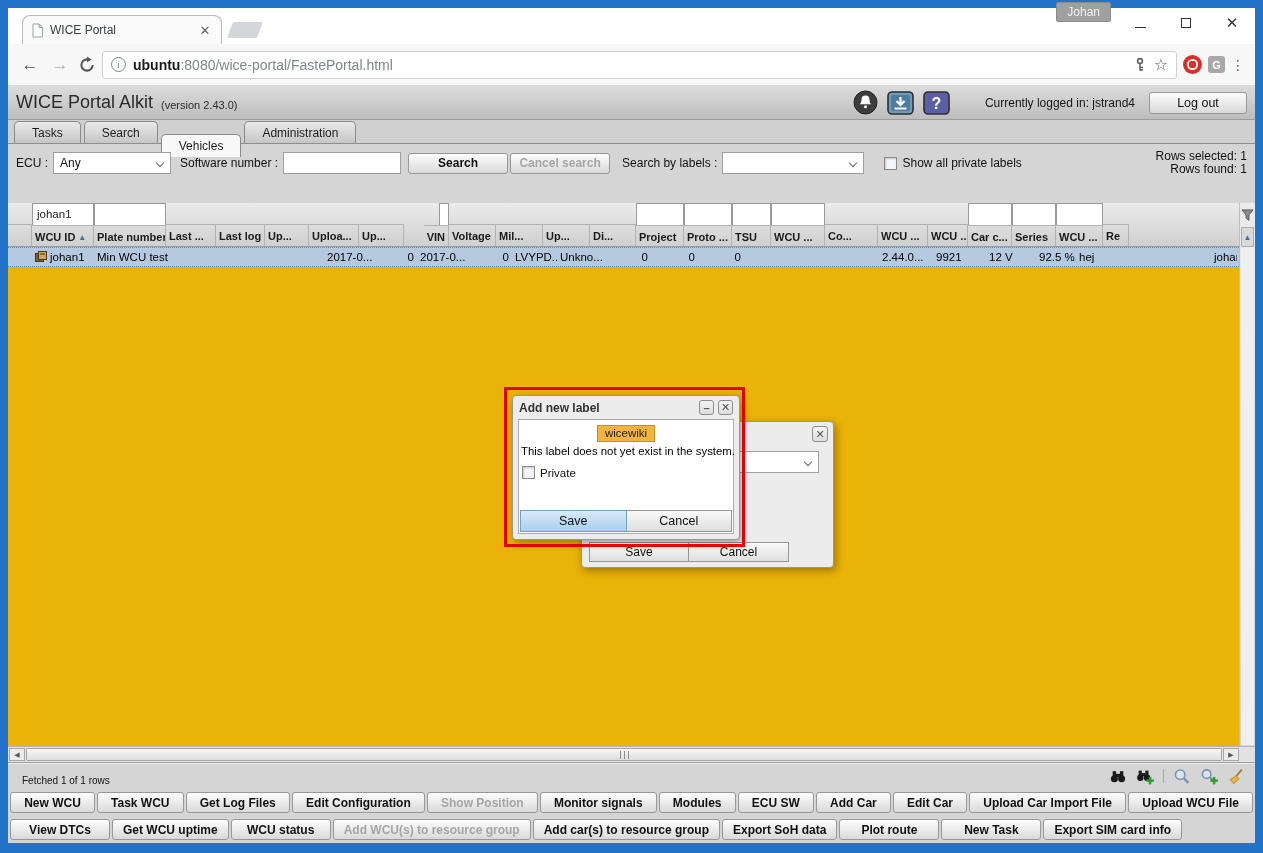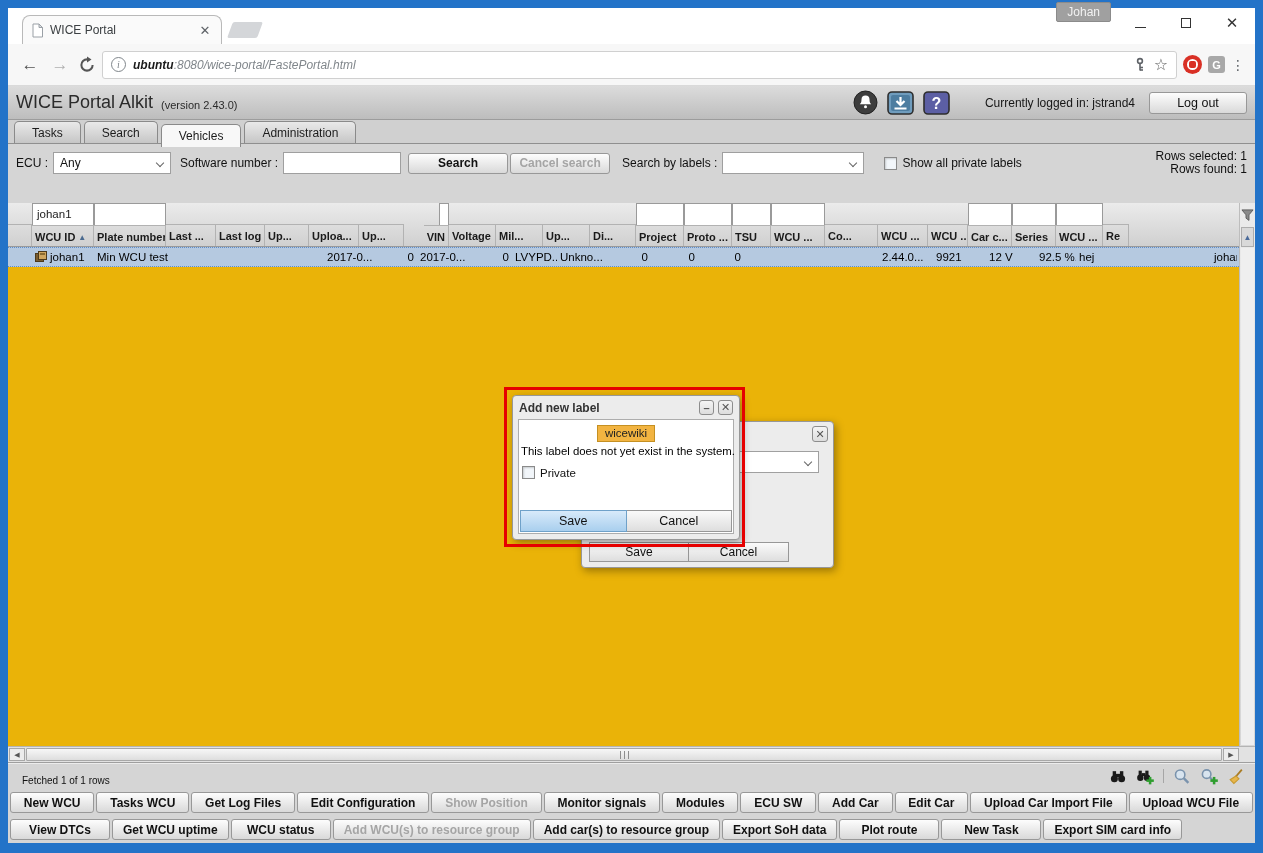--- a/index.html
+++ b/index.html
@@ -18,21 +18,21 @@
   .badge { position:absolute; top:2px; right:152px; background:#a0a0a0; color:#f2f2f2; font-size:12px; padding:2px 10px; border-radius:2px; border:1px solid #8b8b8b; }
   .winbtns { position:absolute; top:0; right:0; display:flex; height:30px; }
   .winbtn { width:46px; display:flex; align-items:center; justify-content:center; color:#333; font-size:15px; }
   .glyph-min { width:11px; border-bottom:1px solid #333; height:1px; margin-top:8px; }
   .glyph-max { width:10px; height:10px; border:1px solid #333; }
   .toolbar { height:42px; background:#f7f7f7; display:flex; align-items:center; padding:0 10px; gap:6px; border-bottom:1px solid #dadada; }
   .navarr { font-size:17px; color:#555; width:24px; text-align:center; }
   .navarr.dis { color:#b0b0b0; }
   .urlbar { flex:1; height:28px; background:#fff; border:1px solid #d0d0d0; border-radius:3px; display:flex; align-items:center; padding:0 8px; gap:7px; }
   .infoc { width:15px; height:15px; border:1px solid #80868b; border-radius:50%; color:#80868b; font-size:10px; display:flex; align-items:center; justify-content:center; font-style:italic; font-family:"Liberation Serif",serif; }
-  .urltext { flex:1; font-size:12px; color:#80868b; white-space:nowrap; overflow:hidden;font-style:italic; }
+  .urltext { flex:1; font-size:14px; color:#80868b; white-space:nowrap; overflow:hidden; }
   .urltext b { color:#1a1a1a; font-weight:bold; }
   .star { color:#666; font-size:16px; }
   .blocker { width:19px; height:19px; border-radius:50%; background:#d93025; display:flex; align-items:center; justify-content:center; }
   .blocker i { display:block; width:11px; height:11px; background:#fff; border-radius:50%; position:relative; }
   .blocker i::after { content:""; position:absolute; left:2px; top:2px; width:7px; height:7px; background:#d93025; border-radius:2px; }
   .gbadge { width:17px; height:17px; background:#a8a8a8; border-radius:3px; color:#fff; font-weight:bold; font-size:11px; display:flex; align-items:center; justify-content:center; }
   .dots { color:#5f6368; font-size:14px; letter-spacing:0; width:14px; text-align:center; }
 
   
   .appheader { height:34px; background:linear-gradient(#dcdcdc,#bdbdbd); border-bottom:1px solid #9c9c9c; display:flex; align-items:center; padding:0 8px; }
@@ -43,21 +43,21 @@
   .loggedin { font-size:12px; color:#161616; margin:0 14px 0 26px; }
   .uibtn { background:linear-gradient(#fdfdfd,#d9d9d9); border:1px solid #989898; border-radius:3px; font-weight:bold; font-size:12px; color:#111;
            display:flex; align-items:center; justify-content:center; height:21px; padding:0 10px; white-space:nowrap; }
   .uibtn.dis { color:#a5a5a5; }
   .logout { width:98px; height:22px; font-weight:normal; font-size:12.5px; }
 
   
   .apptabs { height:24px; display:flex; align-items:flex-end; padding-left:6px; border-bottom:1px solid #8f8f8f; background:#d0d0d0; }
   .apptab { padding:4px 17px 3px; margin-right:3px; background:linear-gradient(#e9e9e9,#c6c6c6); border:1px solid #8a8a8a; border-bottom:none;
             border-radius:5px 5px 0 0; font-size:12px; color:#1c1c1c; }
-  .apptab.active { background:#f8f8f8; position:relative; top:4px; padding-bottom:4px; }
+  .apptab.active { background:#f8f8f8; position:relative; top:14px; padding-bottom:4px; }
 
   
   .searchpanel { height:59px; padding:7px 4px 0; background:#d5d5d5; }
   .srow1 { display:flex; align-items:center; height:24px; }
   .srow2 { display:flex; align-items:center; height:20px; margin-top:5px; }
   .lab { font-size:12px; color:#111; }
   .sel, .tinput { background:#fff; border:1px solid #9f9f9f; height:22px; display:flex; align-items:center; padding:0 18px 0 6px; position:relative; font-size:12px; }
   .tinput { padding:0 6px; }
   .chev { width:6px; height:6px; border-right:1.6px solid #666; border-bottom:1.6px solid #666; transform:rotate(45deg); position:absolute; right:7px; top:7px; }
   .cb { width:13px; height:13px; background:#f2f6fa; border:1px solid #8a8a8a; box-shadow:inset 1px 1px 2px rgba(0,0,0,.18); flex:none; }
@@ -432,21 +432,21 @@
         </svg>
         <svg width="18" height="17" viewBox="0 0 16 16">
           <line x1="13.5" y1="1.5" x2="7.5" y2="8.5" stroke="#a97b23" stroke-width="1.7"></line>
           <path d="M8 7.5 L10.8 10.2 L6 14.5 L2.5 11z" fill="#e8b64c" stroke="#c79a30"></path>
         </svg>
       </div>
     </div>
 
     <div class="actions actions1">
         <div class="uibtn">New WCU</div>
-        <div class="uibtn">Tasks WCU</div>
+        <div class="uibtn">Task WCU</div>
         <div class="uibtn">Get Log Files</div>
         <div class="uibtn">Edit Configuration</div>
         <div class="uibtn dis">Show Position</div>
         <div class="uibtn">Monitor signals</div>
         <div class="uibtn">Modules</div>
         <div class="uibtn">ECU SW</div>
         <div class="uibtn">Add Car</div>
         <div class="uibtn">Edit Car</div>
         <div class="uibtn">Upload Car Import File</div>
         <div class="uibtn">Upload WCU File</div>

